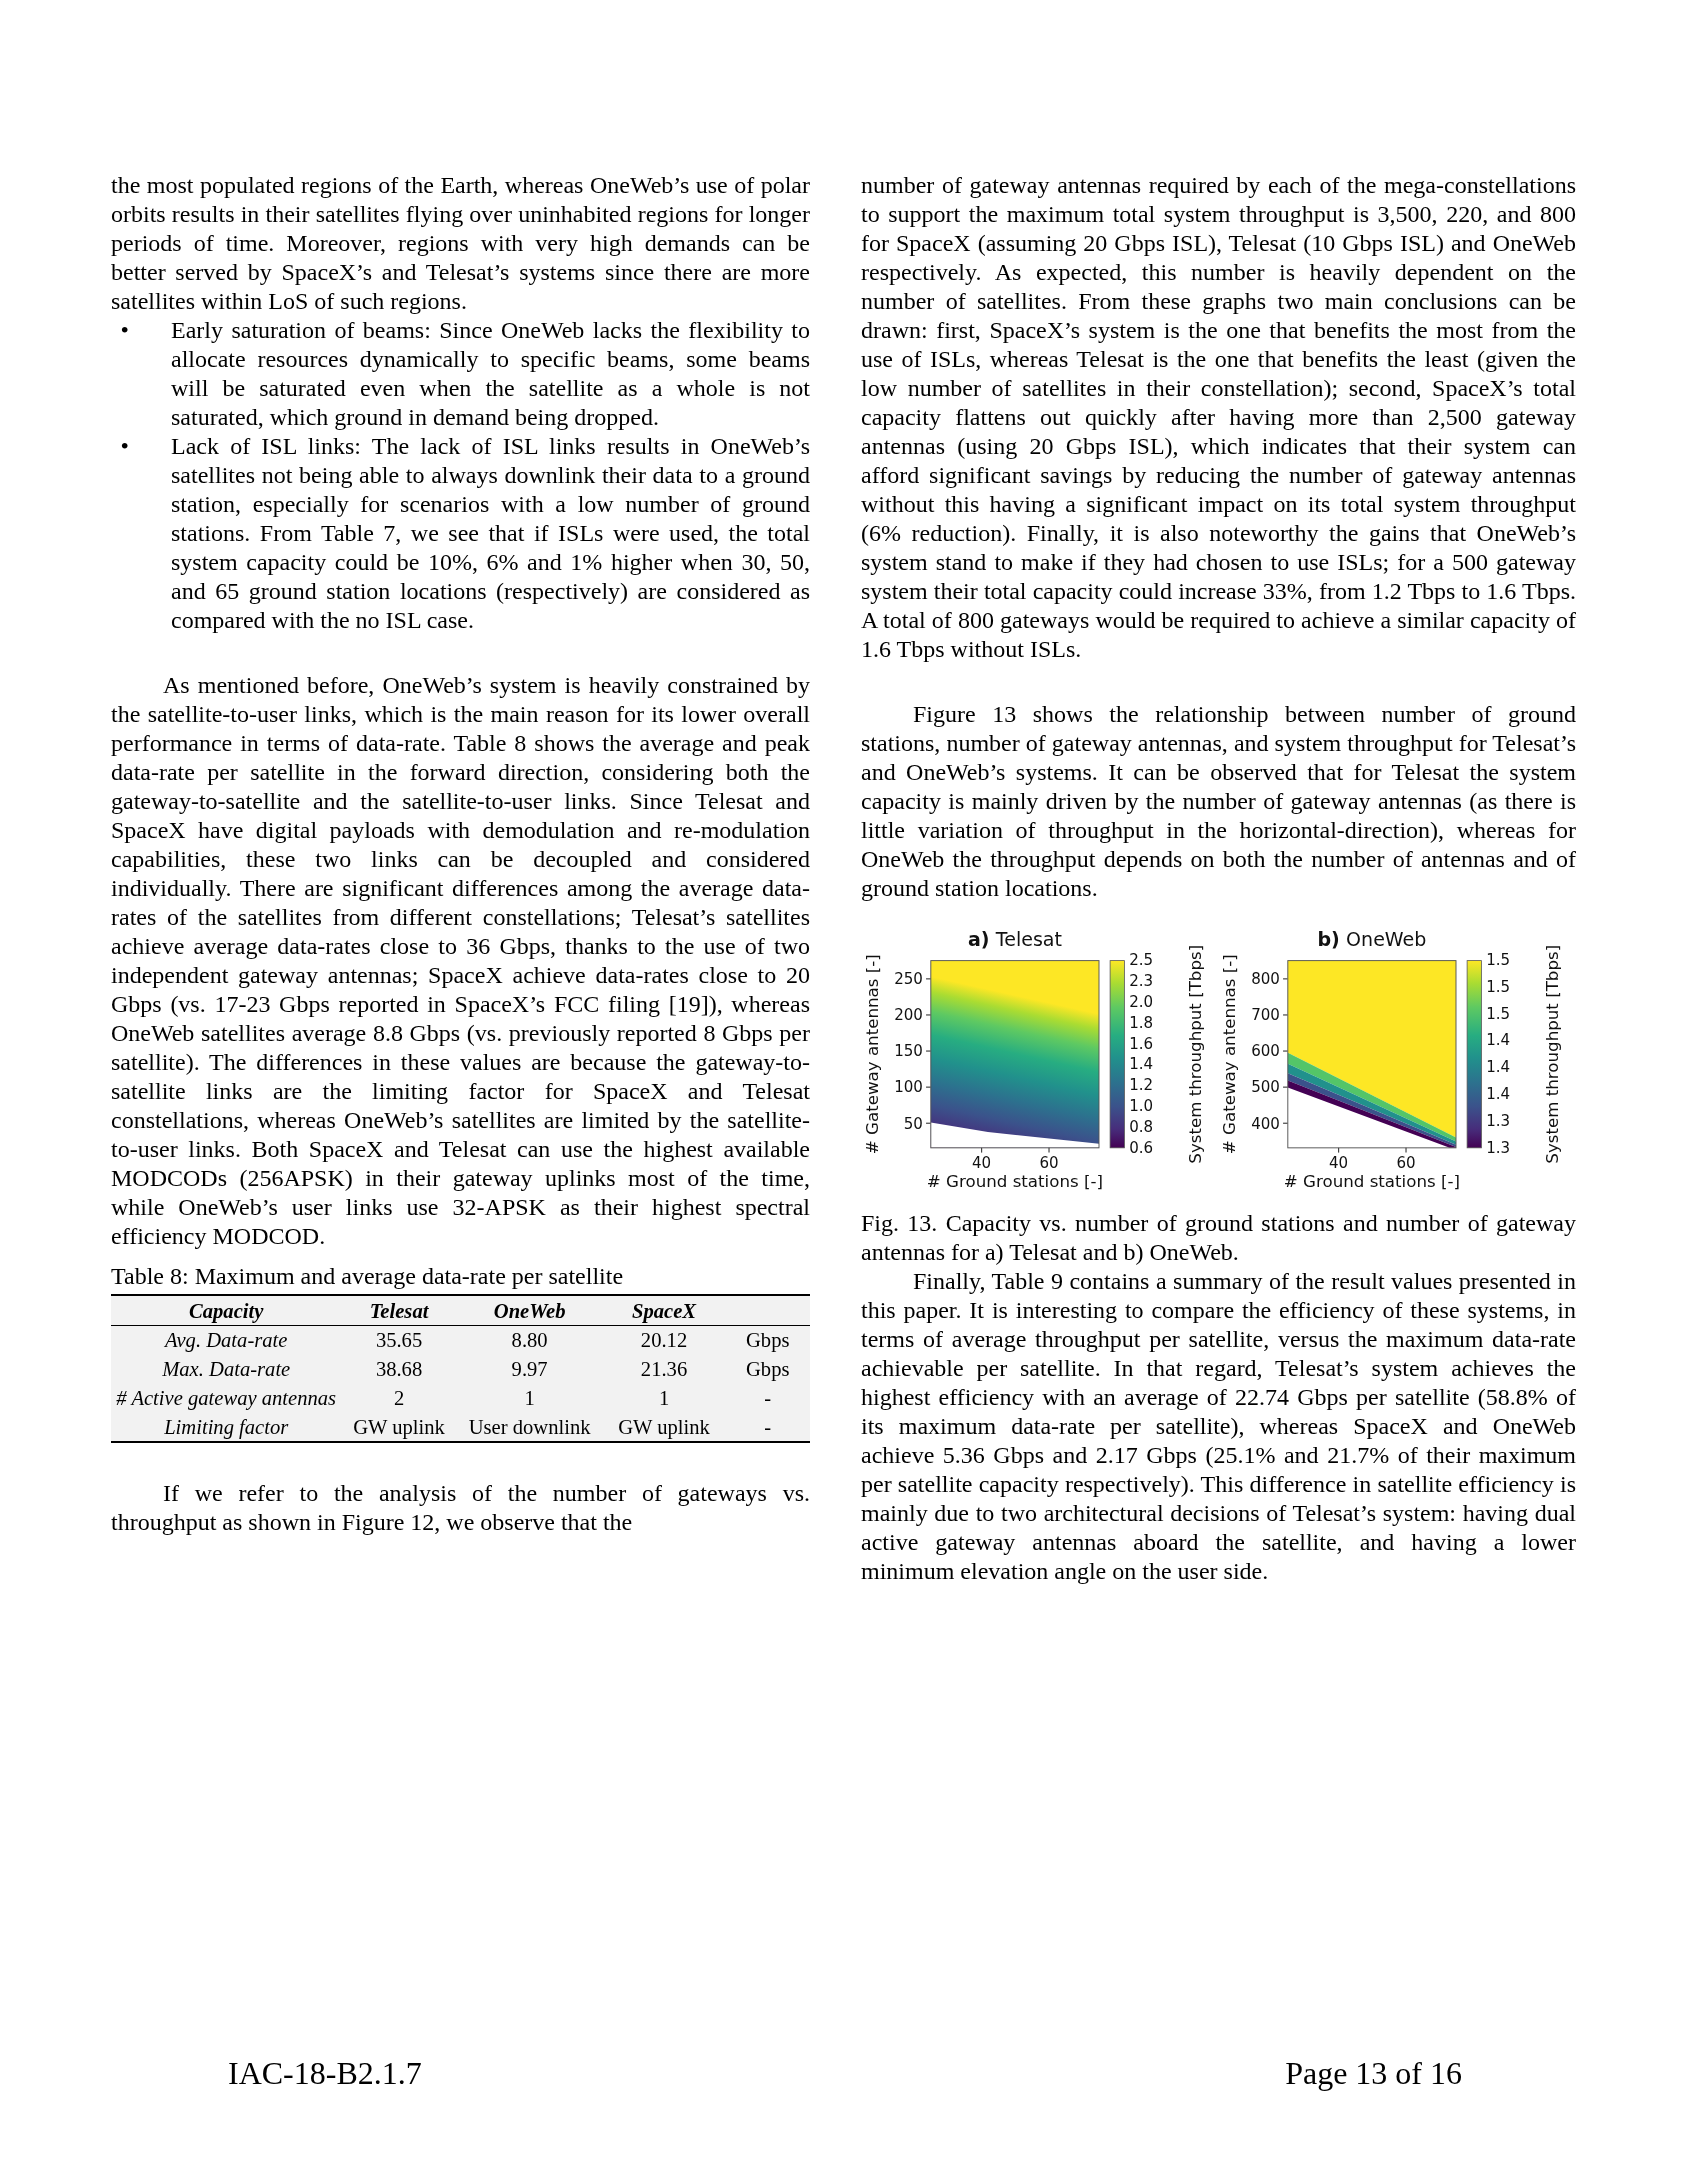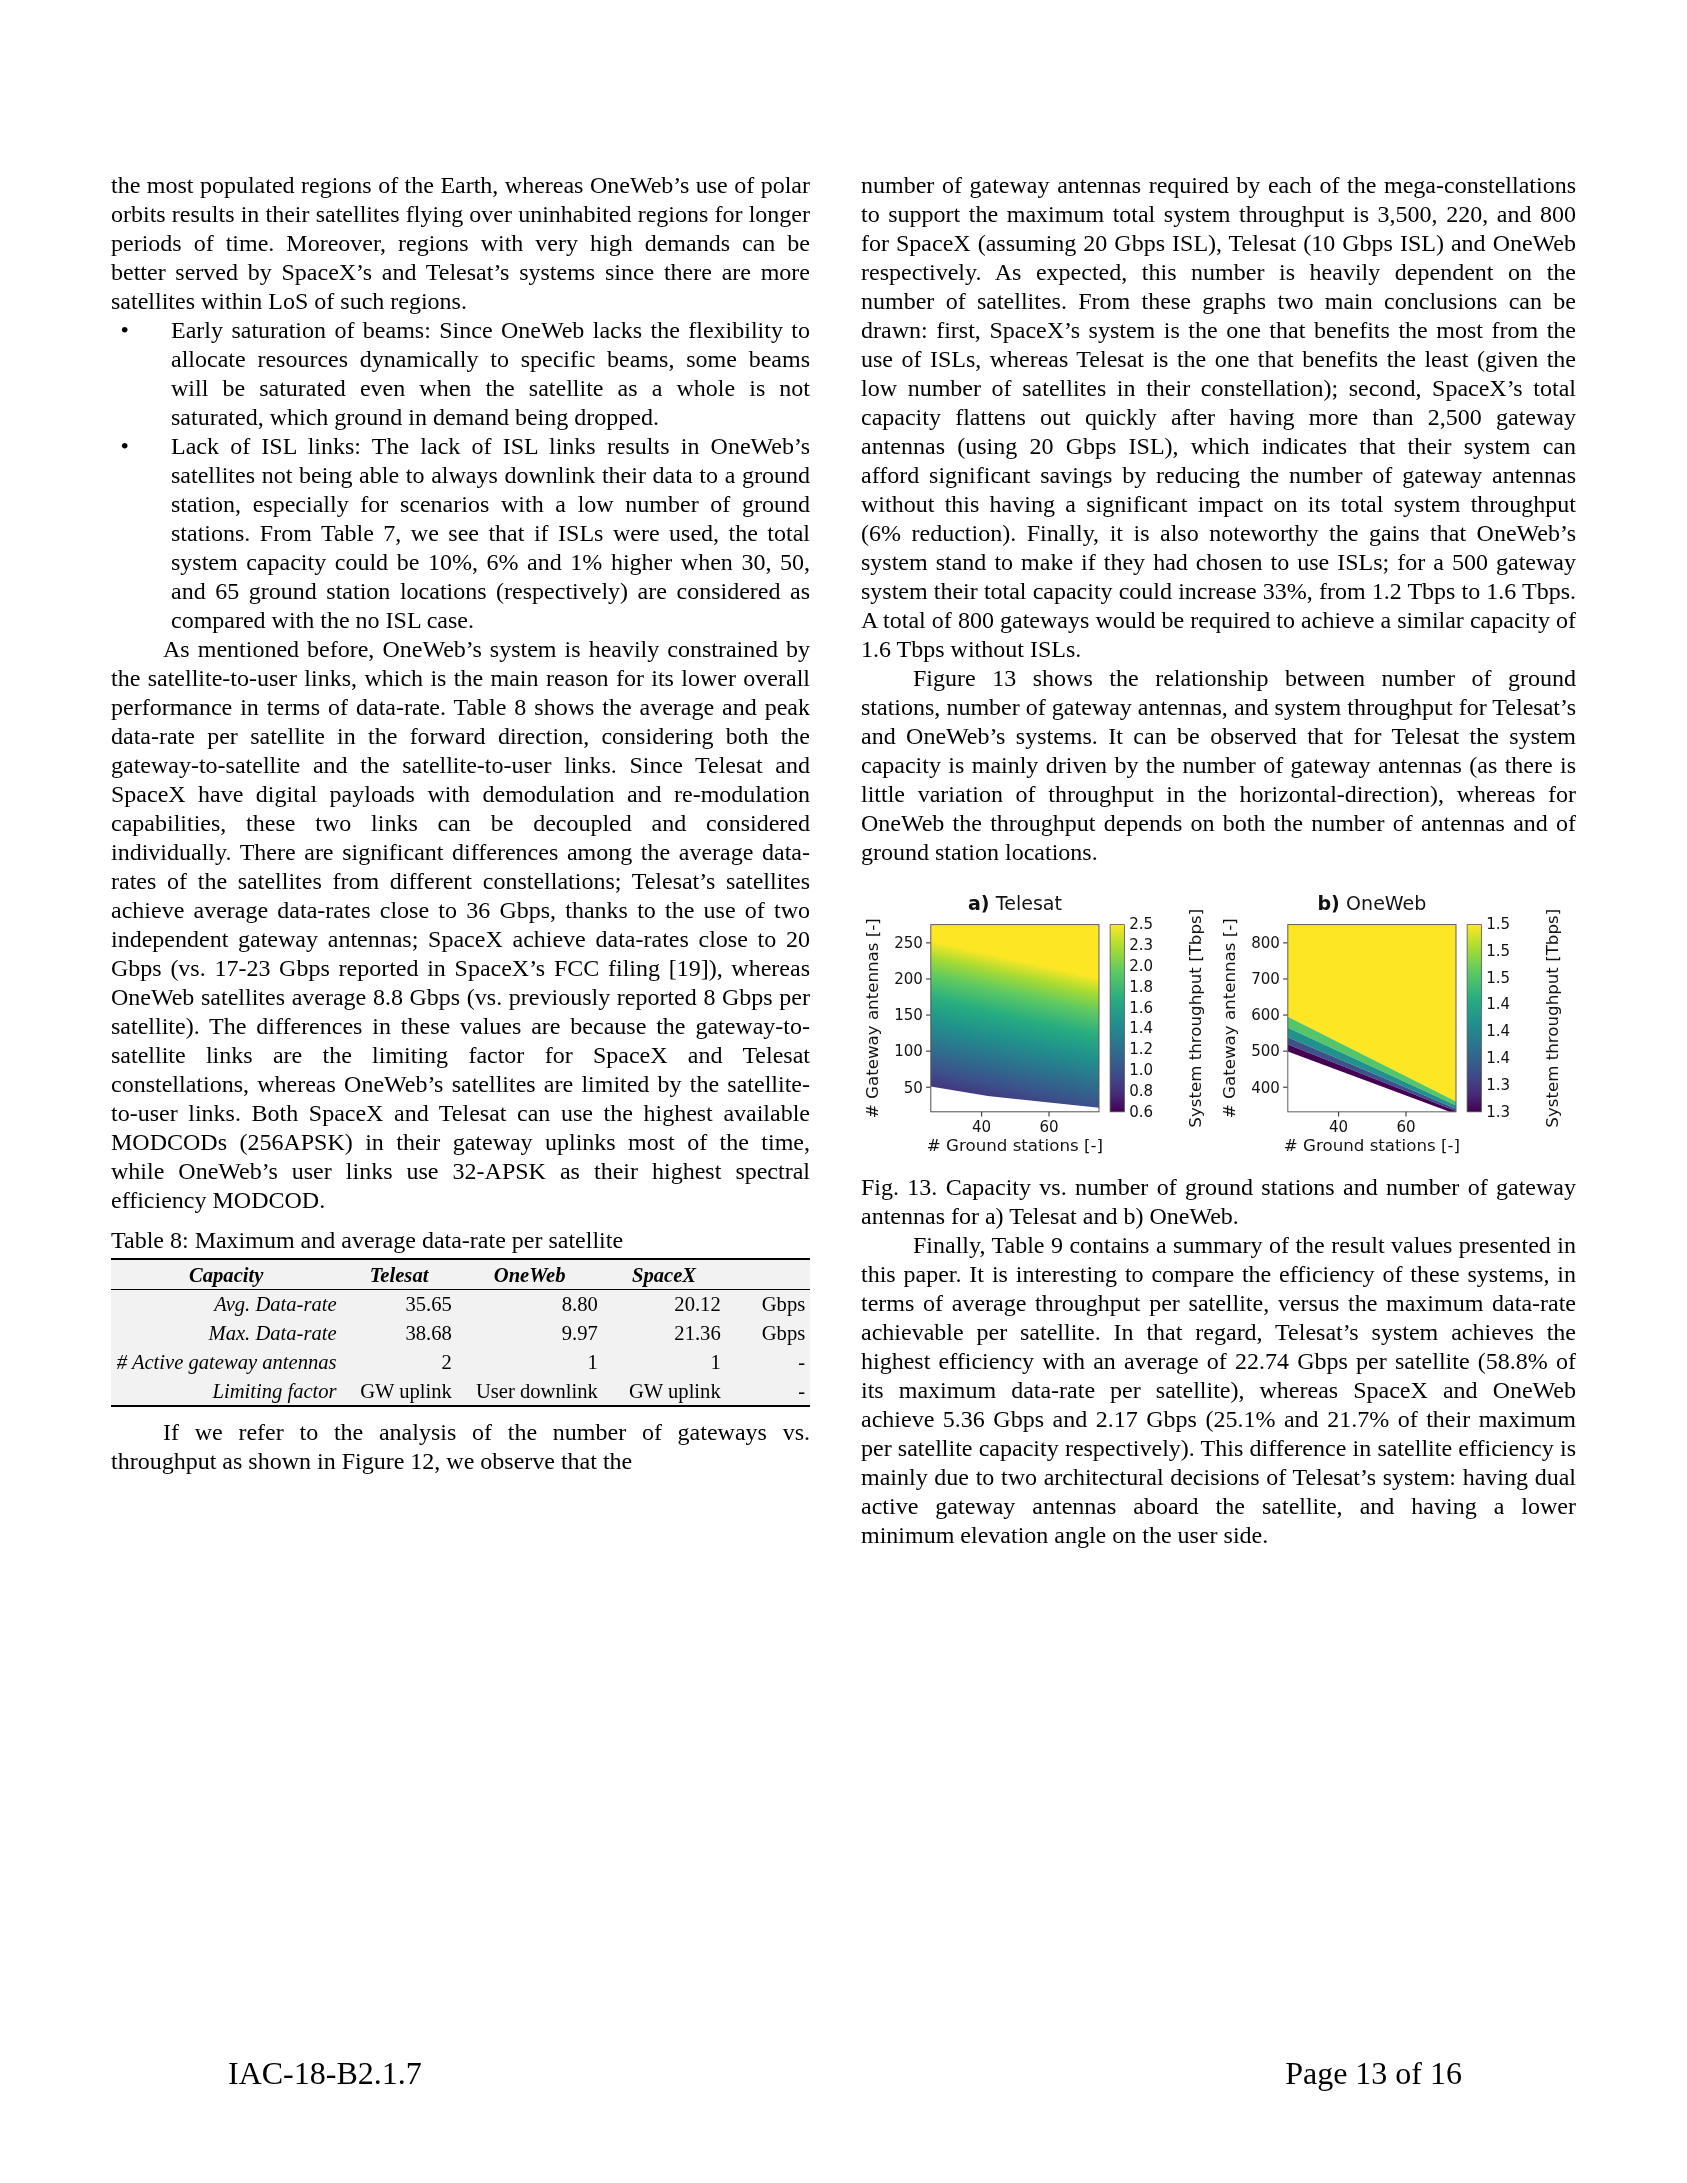--- a/index.html
+++ b/index.html
@@ -2,30 +2,30 @@
 <html style="font-size:12.7px"><head>
 <meta charset="utf-8">
 <style>
   html,body{margin:0;padding:0;background:#ffffff;}
   body{width:1687px;height:2183px;position:relative;font-family:"Liberation Serif",serif;color:#000;}
   .col{position:absolute;top:171px;font-size:24px;line-height:29px;}
   .col-left{left:111px;width:699px;}
   .col-right{left:861px;width:715px;}
   p{margin:0;}
   .just{text-align:justify;}
-  .indent{text-indent:52px;}
+  .indent{text-indent:52px;margin-top:36px;}
   .hang{}
   .bullet{position:relative;padding-left:60px;}
   .bullet .marker{position:absolute;left:9.5px;top:0;}
   .tcaption{margin-top:11px;text-align:left;}
   table.t8{width:100%;border-collapse:collapse;font-size:20.6px;line-height:24px;margin:3.2px 0 11px 0;background:#f2f2f2;}
   table.t8 thead tr{border-top:2.4px solid #000;border-bottom:1.6px solid #000;}
   table.t8 tbody tr:last-child{border-bottom:2.4px solid #000;}
   table.t8 th{font-style:italic;font-weight:bold;padding:2.4px 4.8px;text-align:center;}
-  table.t8 td{padding:2.4px 4.8px;text-align:right;vertical-align:middle;}
+  table.t8 td{padding:2.4px 4.8px;text-align:center;vertical-align:middle;}
   table.t8 td.pcol{font-style:italic;}
   .figure{display:flex;margin-top:20.6px;margin-bottom:3.2px;}
   .figcap{margin-top:19px;}
   .parasp{margin-top:0;}
   .footer{position:absolute;left:228px;right:225px;top:2055px;display:flex;justify-content:space-between;font-size:32px;}
   svg text{font-family:"DejaVu Sans",sans-serif;fill:#111;}
   .sp-tick{font-size:19px;}
   .sp-axis{font-size:21px;}
   .sp-title{font-size:24px;}
   .tickline{stroke:#444;stroke-width:1.5;}

